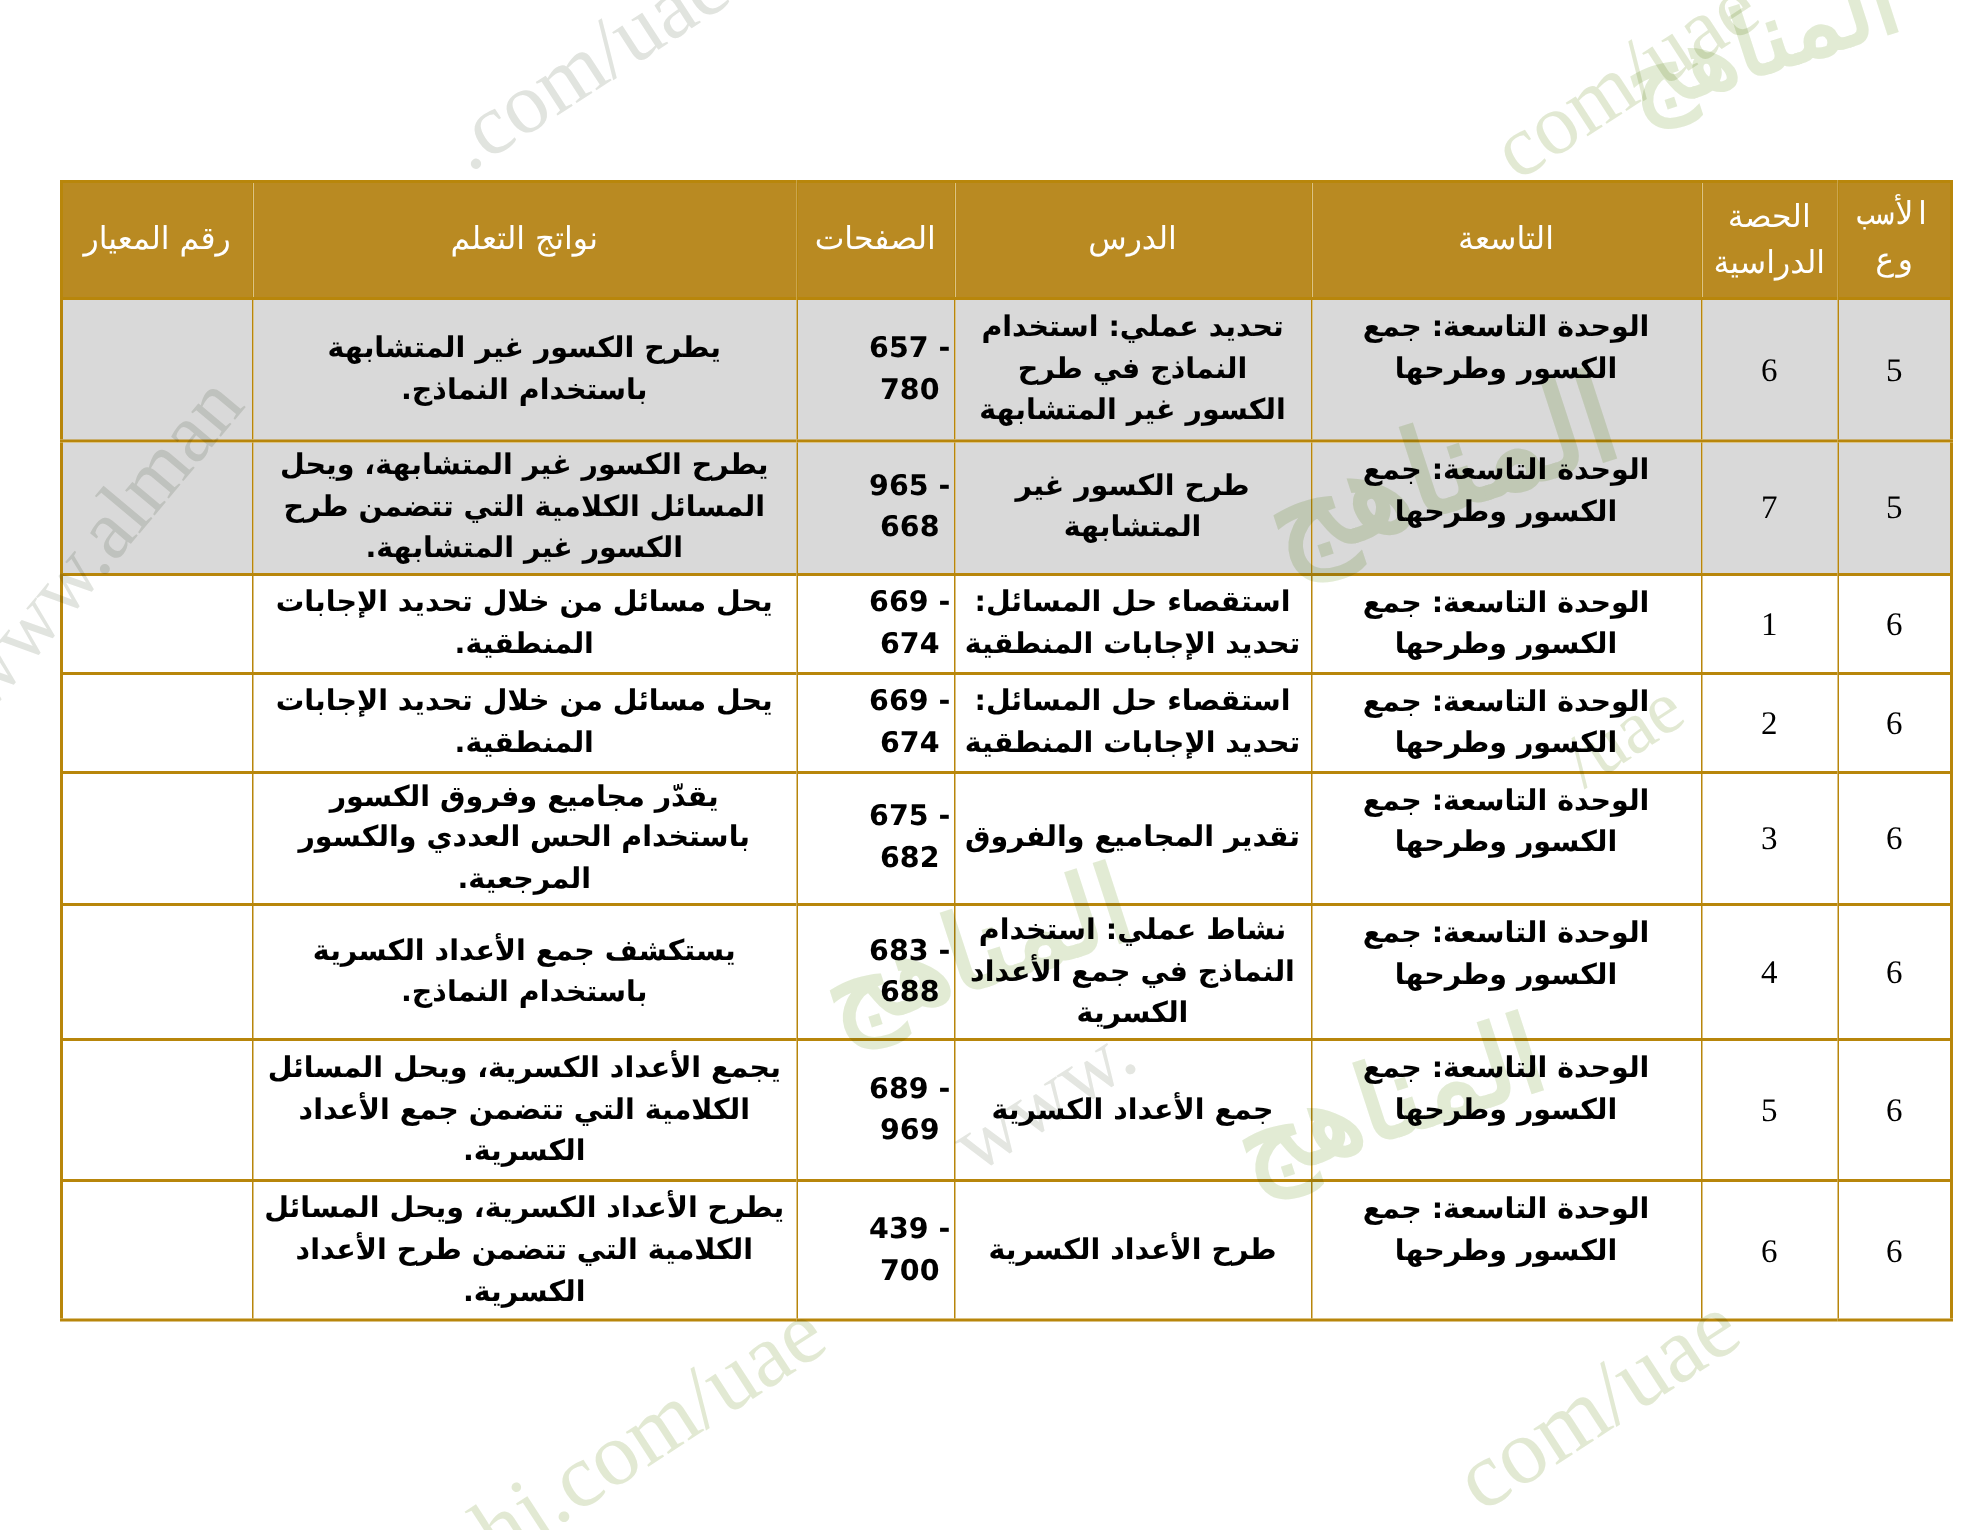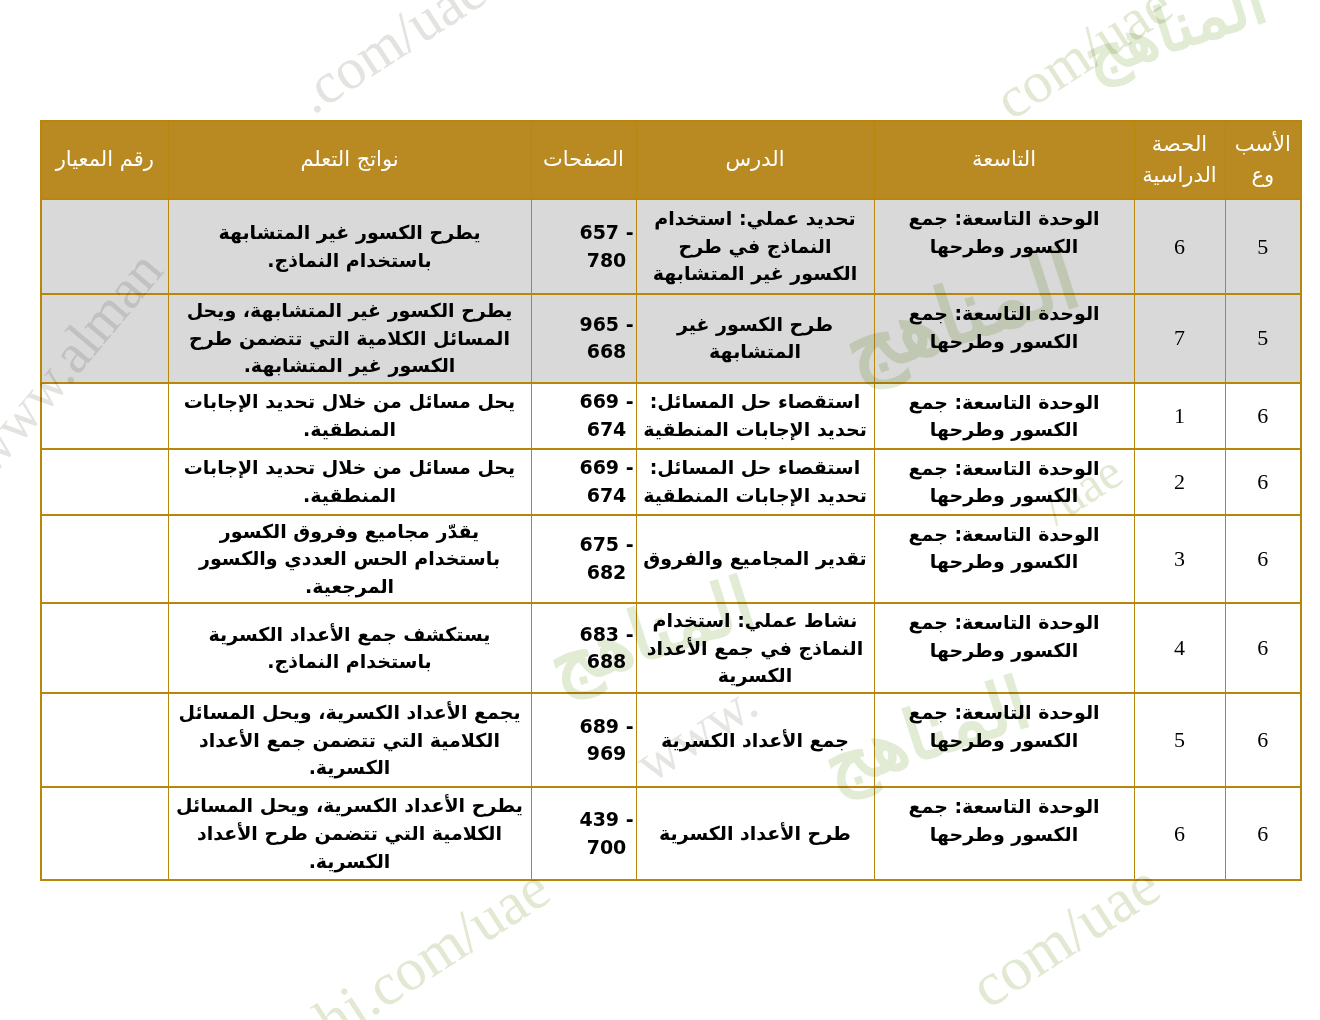--- a/index.html
+++ b/index.html
@@ -50,21 +50,21 @@
     font-size:21px;line-height:1.5;height:72px;
   }
   tr.shaded td{background:#d9d9d9;}
   td.unit{vertical-align:top;padding-top:5px;}
   td.pages{direction:ltr;font-size:19px;}
   td.pages span{display:inline-block;width:58px;margin-left:40px;}
   td.num{
     font-family:"Liberation Serif","DejaVu Serif",serif;
     font-weight:normal;font-size:22px;
   }
-  .wk-line{display:block;line-height:1.5;}
+  .wk-line{display:block;line-height:1.5;font-family:Liberation Mono, monospace;}
   
   tr.r1{height:95px;} tr.r2{height:86px;} tr.r3{height:66px;}
   tr.r4{height:66px;} tr.r5{height:61px;} tr.r6{height:90px;}
   tr.r7{height:94px;} tr.r8{height:93px;}
 </style>
 </head>
 <body>
 
 <div class="wm wm-gray wm-tl">.com/uae</div>
 <div class="wm wm-green wm-tr">com/uae</div>

